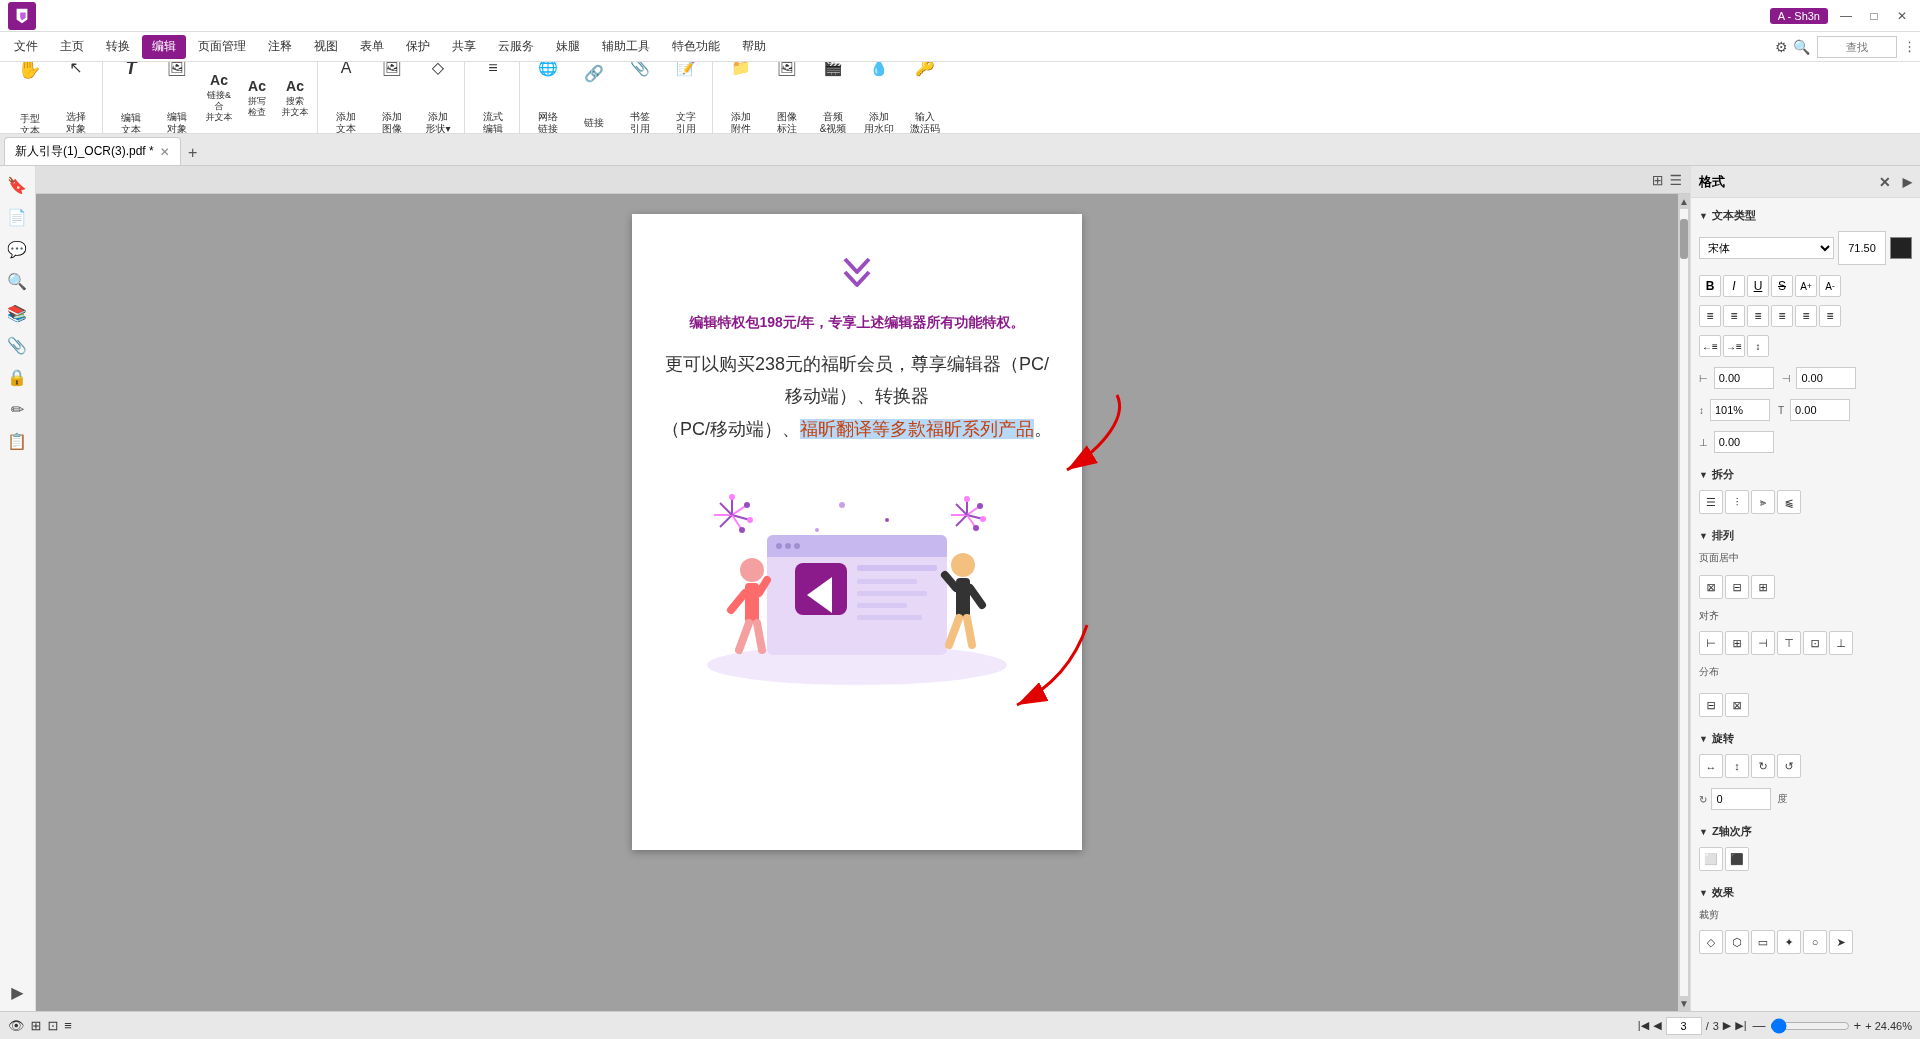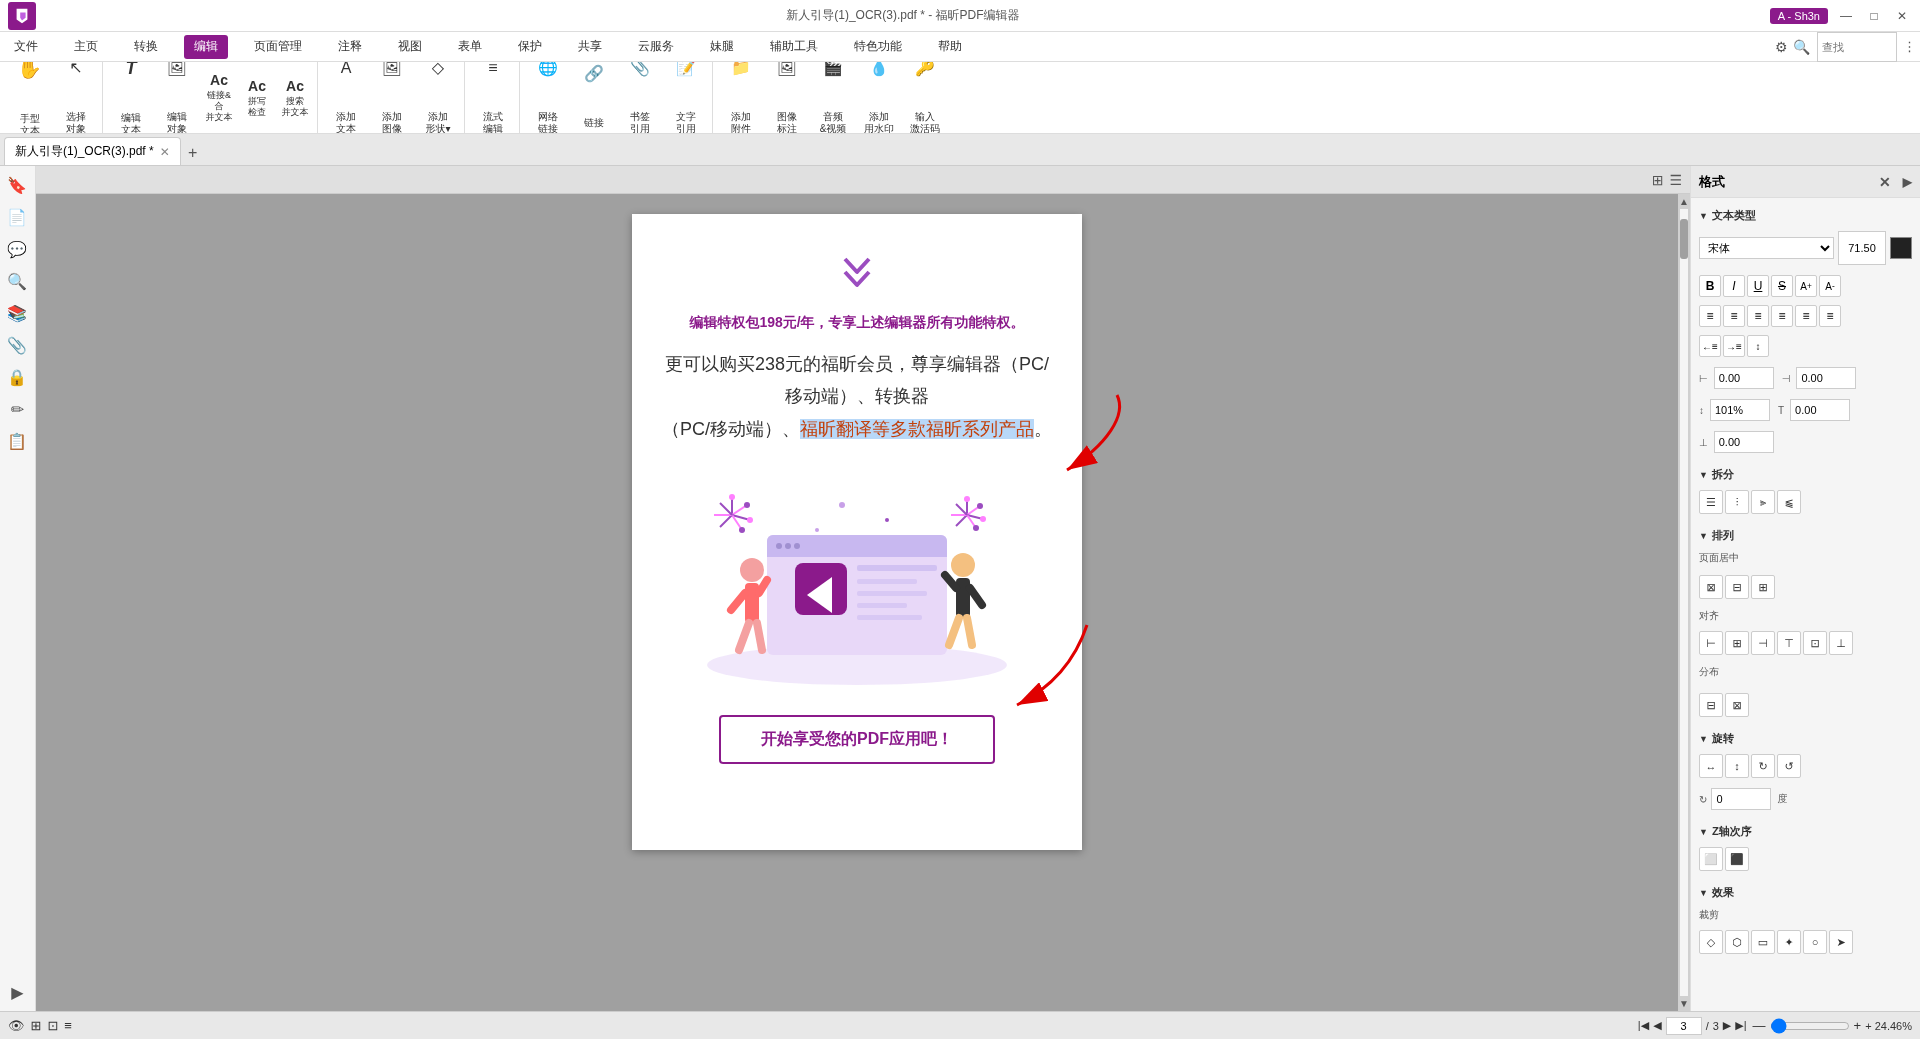--- a/index.html
+++ b/index.html
@@ -29,21 +29,21 @@
     .win-btn { width: 20px; height: 20px; display: flex; align-items: center; justify-content: center; font-size: 12px; cursor: pointer; color: #555; }
 
     
     .menubar {
       height: 30px;
       background: #fff;
       display: flex;
       align-items: center;
       padding: 0 4px;
       border-bottom: 1px solid #ddd;
-      gap: 16px;
+      gap: 2px;
     }
     .menu-item {
       padding: 2px 10px;
       font-size: 12px;
       color: #333;
       cursor: pointer;
       border-radius: 3px;
       height: 24px;
       display: flex; align-items: center;
     }
@@ -360,21 +360,20 @@
 
 <div class="titlebar">
   <div class="titlebar-left">
     <div class="app-logo">
       <svg viewBox="0 0 20 20" fill="white">
           <polygon points="4,2 16,2 16,14 10,18 4,14"></polygon>
           <polygon points="8,6 14,6 14,12 10,15 8,12" fill="#c060e0"></polygon>
         </svg>
     </div>
   </div>
-  <div class="titlebar-center">新人引导(1)_OCR(3).pdf * - 福昕PDF编辑器</div>
   <div class="titlebar-right">
     <div class="user-badge">A - Sh3n</div>
     <div class="win-btn">—</div>
     <div class="win-btn">□</div>
     <div class="win-btn close">✕</div>
   </div>
 </div>
 
 <div class="menubar">
   <div class="menu-item">文件</div>
@@ -388,21 +387,21 @@
   <div class="menu-item">保护</div>
   <div class="menu-item">共享</div>
   <div class="menu-item">云服务</div>
   <div class="menu-item">妹腿</div>
   <div class="menu-item">辅助工具</div>
   <div class="menu-item">特色功能</div>
   <div class="menu-item">帮助</div>
   <div style="margin-left:auto; display:flex; align-items:center; gap:6px;">
     <div style="font-size:14px; cursor:pointer; color:#555;">⚙</div>
     <div style="font-size:14px; cursor:pointer; color:#555;">🔍</div>
-    <input type="text" style="width: 80px; height: 30px; border: 1px solid rgb(204, 204, 204); font-size: 11px; padding: 0px 4px;" placeholder="查找">
+    <input type="text" style="width: 80px; height: 22px; border: 1px solid rgb(204, 204, 204); font-size: 11px; padding: 0px 4px; text-align: center;" placeholder="查找">
     <div style="font-size:13px; cursor:pointer; color:#555;">⋮</div>
   </div>
 </div>
 
 <div class="toolbar">
 
   <div class="toolbar-group">
     <div class="tb-btn">
       <span class="icon">✋</span>
       <span class="label">手型<br>文本</span>
@@ -639,21 +638,20 @@
           <svg style="position:absolute; bottom:-30px; right:-80px; width:120px; height:100px; pointer-events:none;" viewBox="0 0 120 100">
             <defs>
               <marker id="arrowhead2" markerWidth="10" markerHeight="7" refX="10" refY="3.5" orient="auto">
                 <polygon points="0 0, 10 3.5, 0 7" fill="#e00000"></polygon>
               </marker>
             </defs>
             <path d="M 100,10 C 90,40 70,70 30,90" stroke="#e00000" stroke-width="3" fill="none" marker-end="url(#arrowhead2)"></path>
           </svg>
         </div>
 
-        <button class="start-btn">开始享受您的PDF应用吧！</button>
       </div>
     </div>
   </div>
 
   <div class="right-panel">
     <div class="panel-header">
       <span>格式</span>
       <span class="panel-close">✕</span>
       <span class="panel-expand">▶</span>
     </div>

